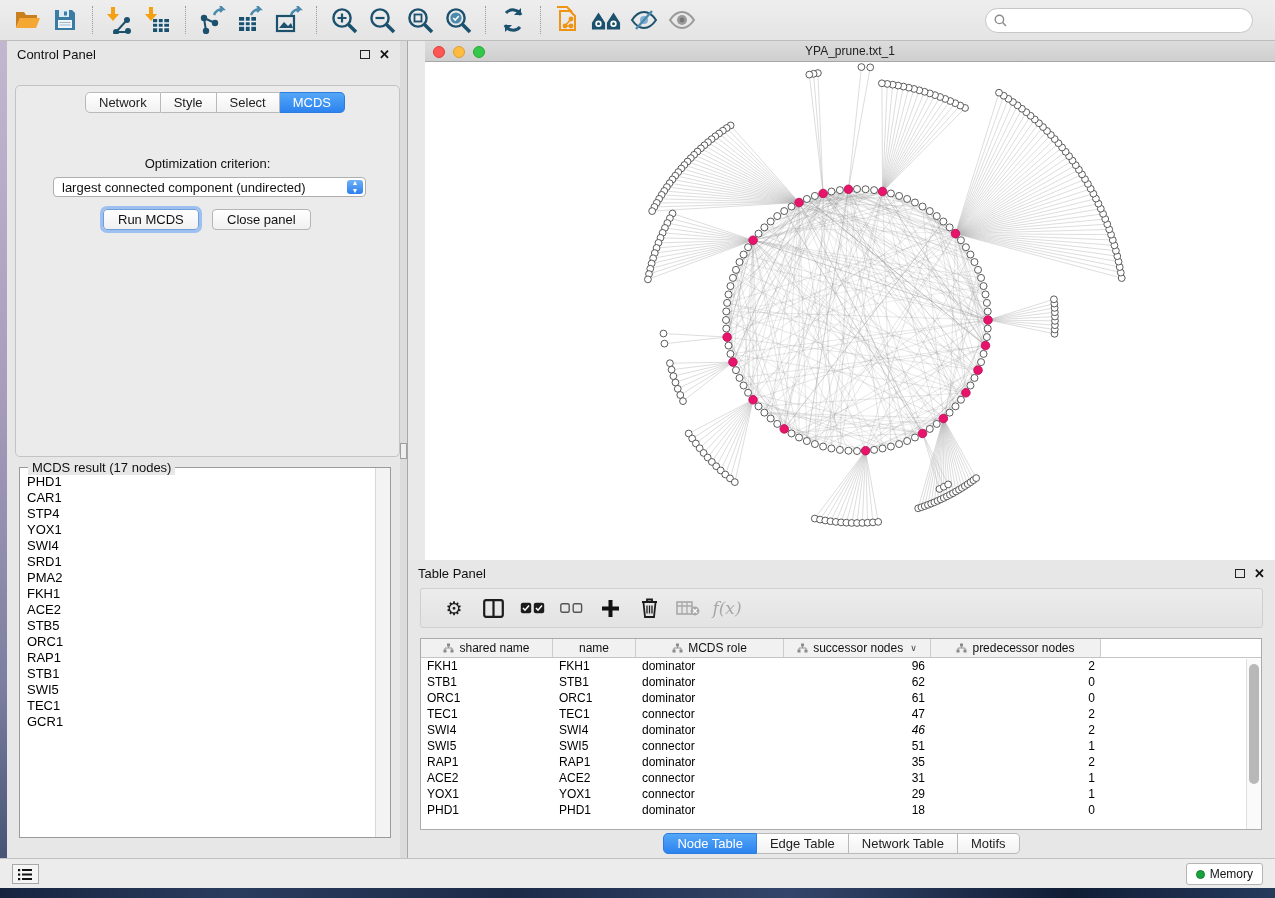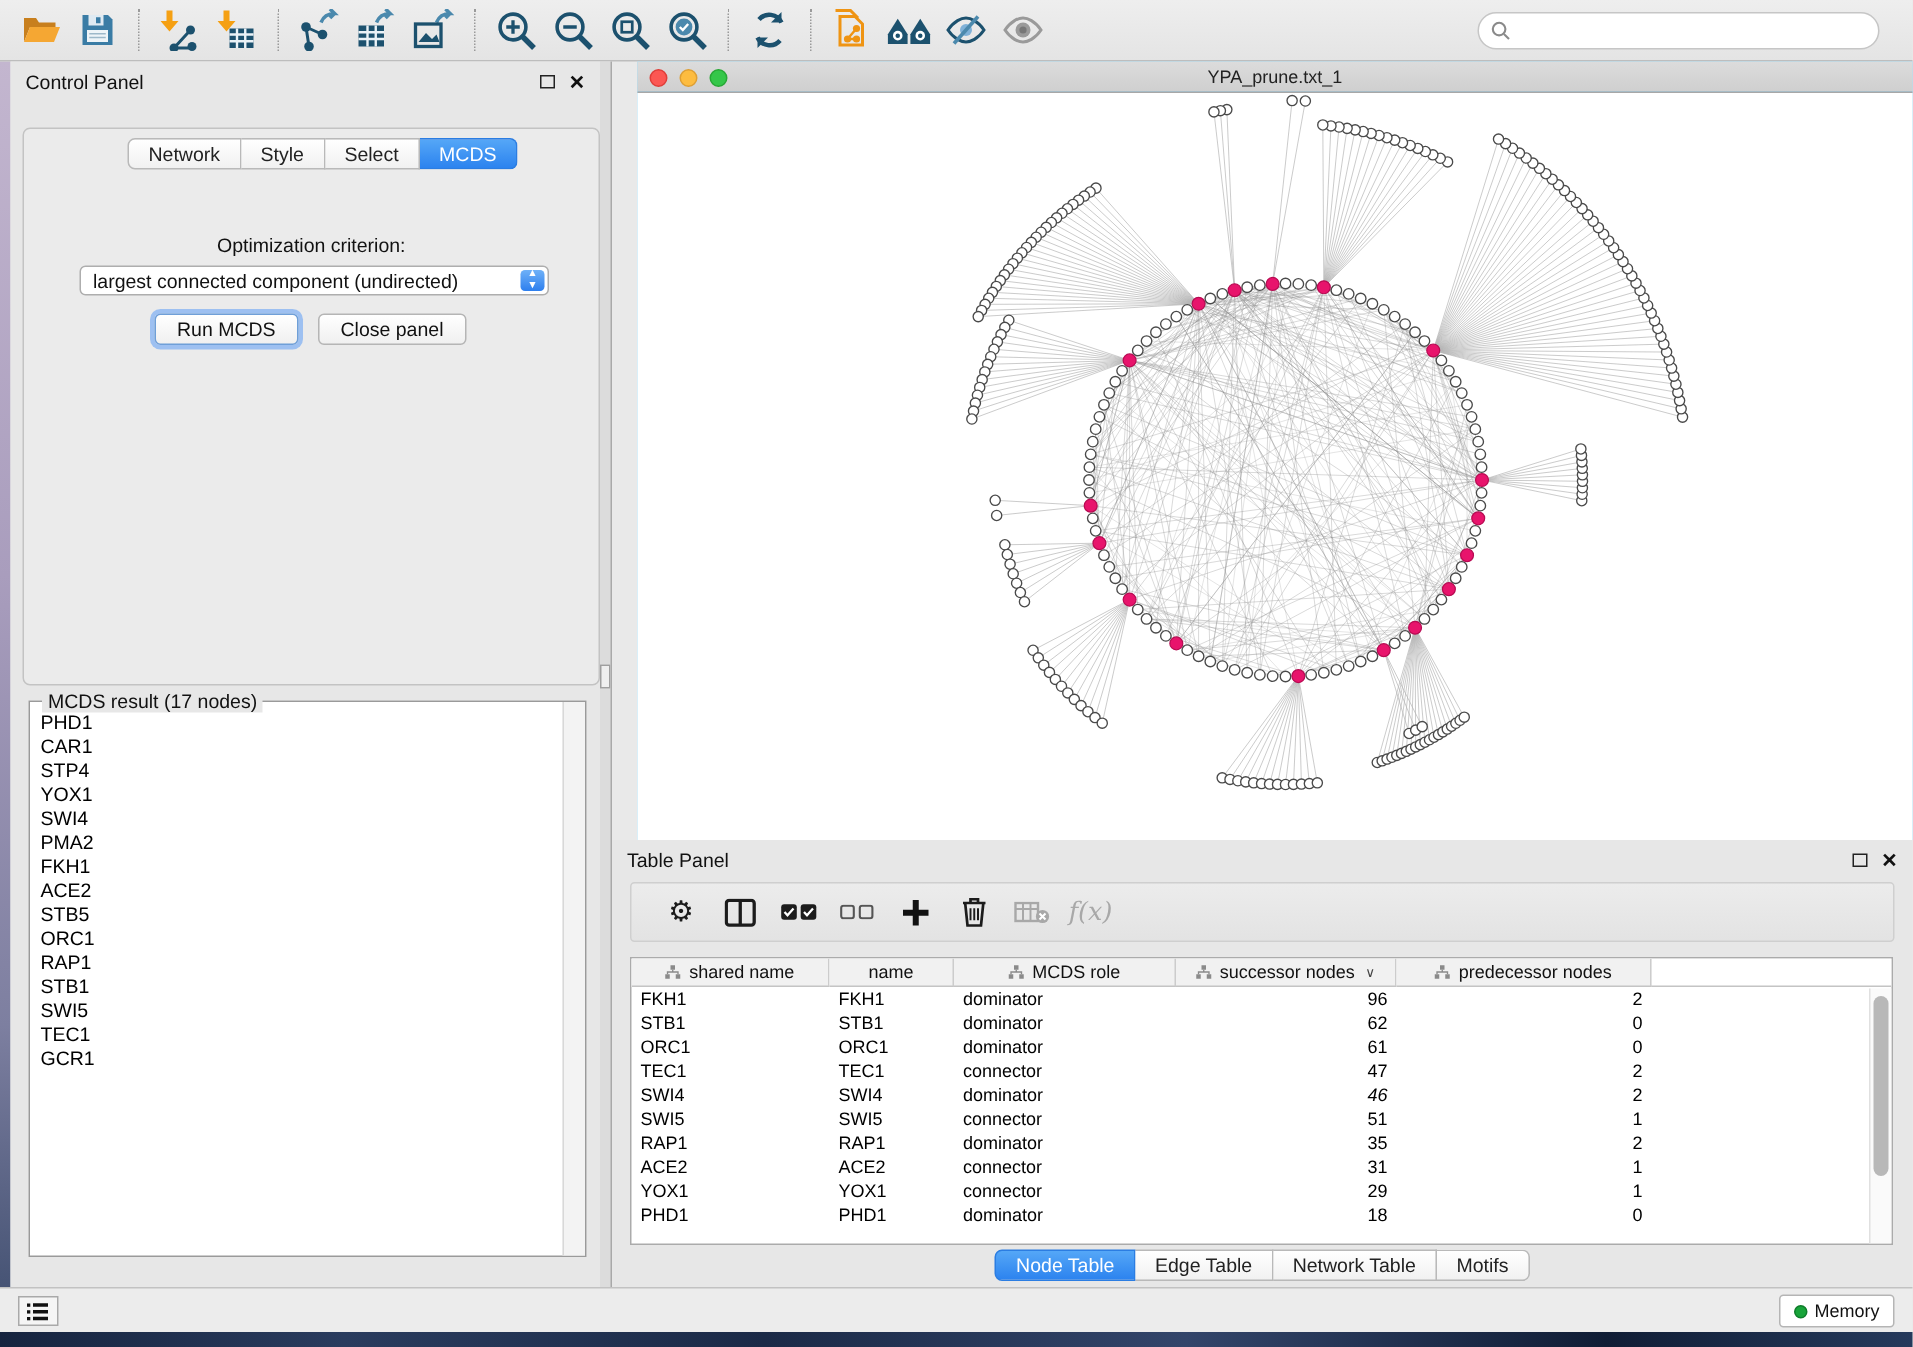--- a/index.html
+++ b/index.html
@@ -253,20 +253,21 @@
     <button class="cp-btn" id="close-panel-btn">Close panel</button>
   </div>
   <div id="mcds-box">
     <span id="mcds-legend">MCDS result (17 nodes)</span>
     <div id="mcds-list">
         <div>PHD1</div>
         <div>CAR1</div>
         <div>STP4</div>
         <div>YOX1</div>
         <div>SWI4</div>
+        <div>SRD1</div>
         <div>PMA2</div>
         <div>FKH1</div>
         <div>ACE2</div>
         <div>STB5</div>
         <div>ORC1</div>
         <div>RAP1</div>
         <div>STB1</div>
         <div>SWI5</div>
         <div>TEC1</div>
         <div>GCR1</div>

